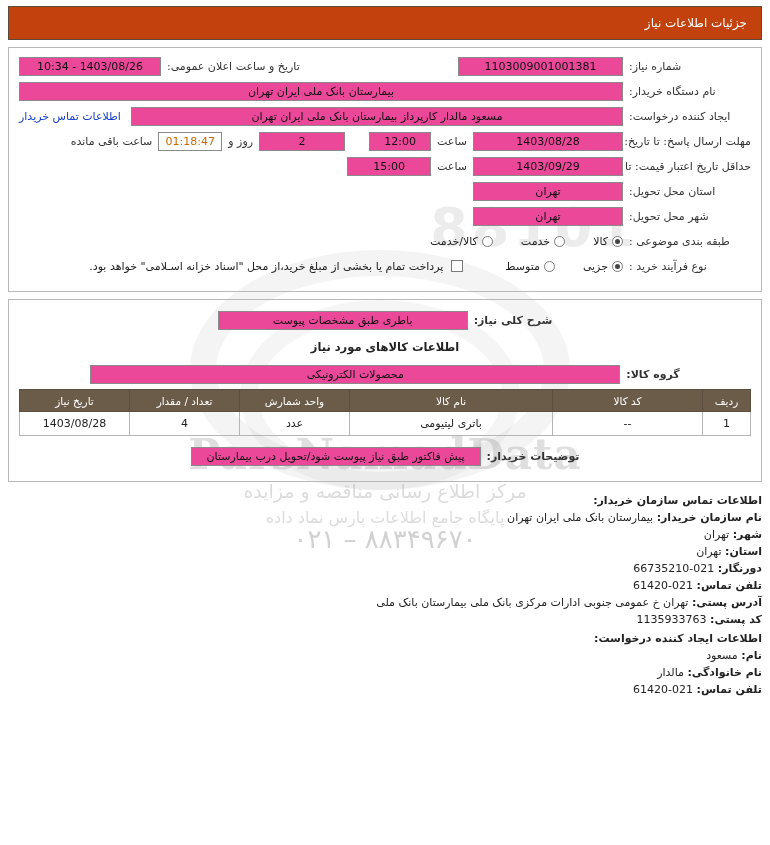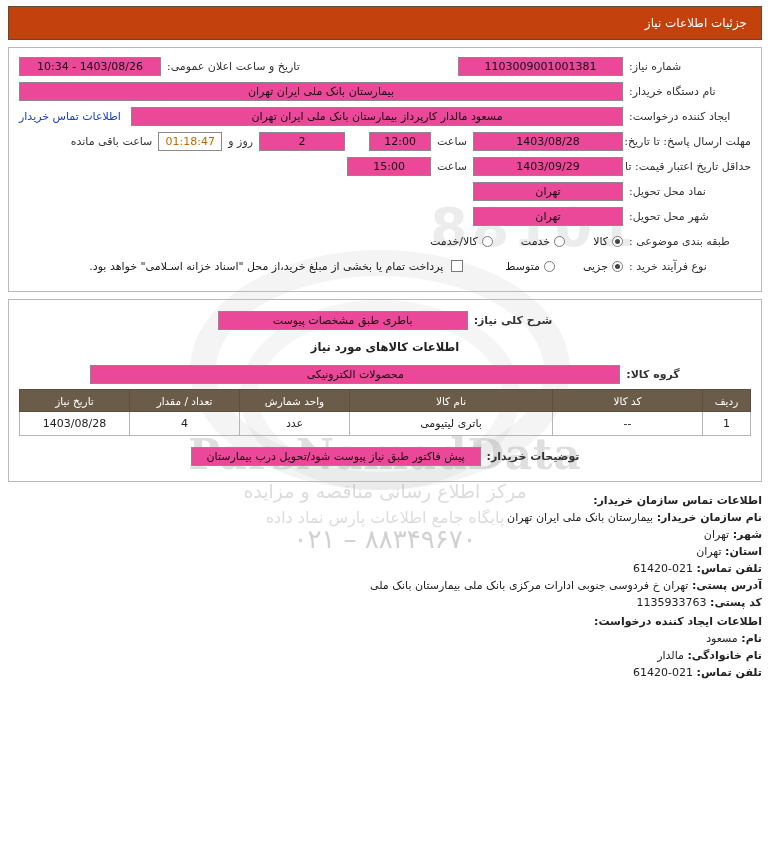--- a/index.html
+++ b/index.html
@@ -305,21 +305,21 @@
   </div>
 
   <div class="row">
     <div class="lbl lbl-w1">حداقل تاریخ اعتبار قیمت: تا تاریخ:</div>
     <div class="fld" style="width:150px;">1403/09/29</div>
     <div class="mini-lbl">ساعت</div>
     <div class="fld" style="width:84px;">15:00</div>
   </div>
 
   <div class="row">
-    <div class="lbl lbl-w1">نماد محل تحویل:</div>
+    <div class="lbl lbl-w1">استان محل تحویل:</div>
     <div class="fld" style="width:150px;">تهران</div>
   </div>
 
   <div class="row">
     <div class="lbl lbl-w1">شهر محل تحویل:</div>
     <div class="fld" style="width:150px;">تهران</div>
   </div>
 
   <div class="row">
     <div class="lbl lbl-w1">طبقه بندی موضوعی :</div>
@@ -408,26 +408,30 @@
   </div>
   <div>
     <b>شهر:</b>
     <span>تهران</span>
   </div>
   <div>
     <b>استان:</b>
     <span>تهران</span>
   </div>
   <div>
+    <b>دورنگار:</b>
+    <span>021-66735210</span>
+  </div>
+  <div>
     <b>تلفن تماس:</b>
     <span>021-61420</span>
   </div>
   <div>
     <b>آدرس پستی:</b>
-    <span>تهران خ فردوسی جنوبی ادارات مرکزی بانک ملی بیمارستان بانک ملی</span>
+    <span>تهران خ عمومی جنوبی ادارات مرکزی بانک ملی بیمارستان بانک ملی</span>
   </div>
   <div>
     <b>کد پستی:</b>
     <span>1135933763</span>
   </div>
 
   <div class="hdr" style="margin-top:2px;">اطلاعات ایجاد کننده درخواست:</div>
   <div>
     <b>نام:</b>
     <span>مسعود</span>

